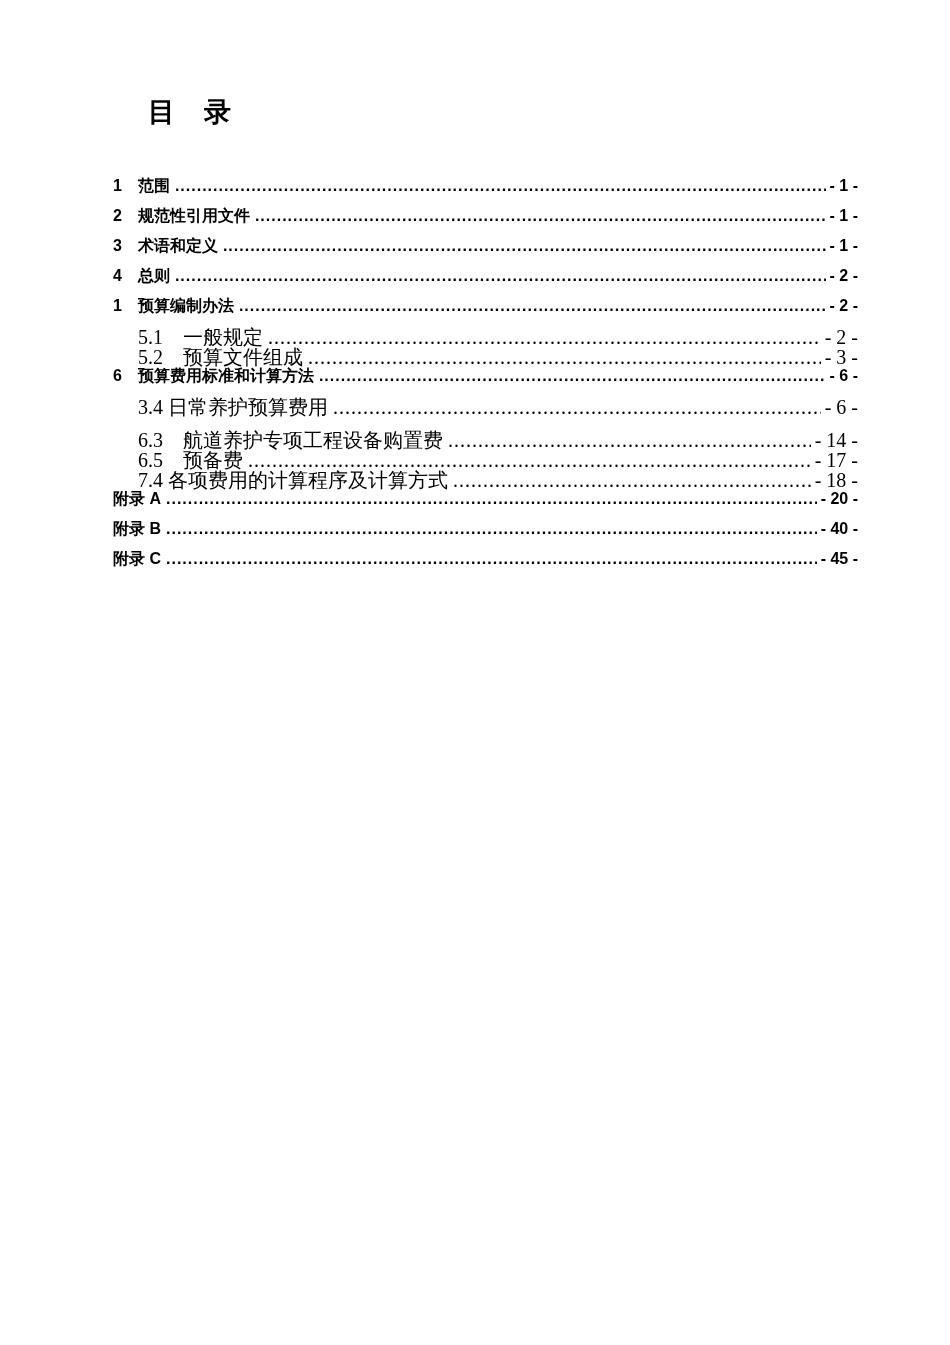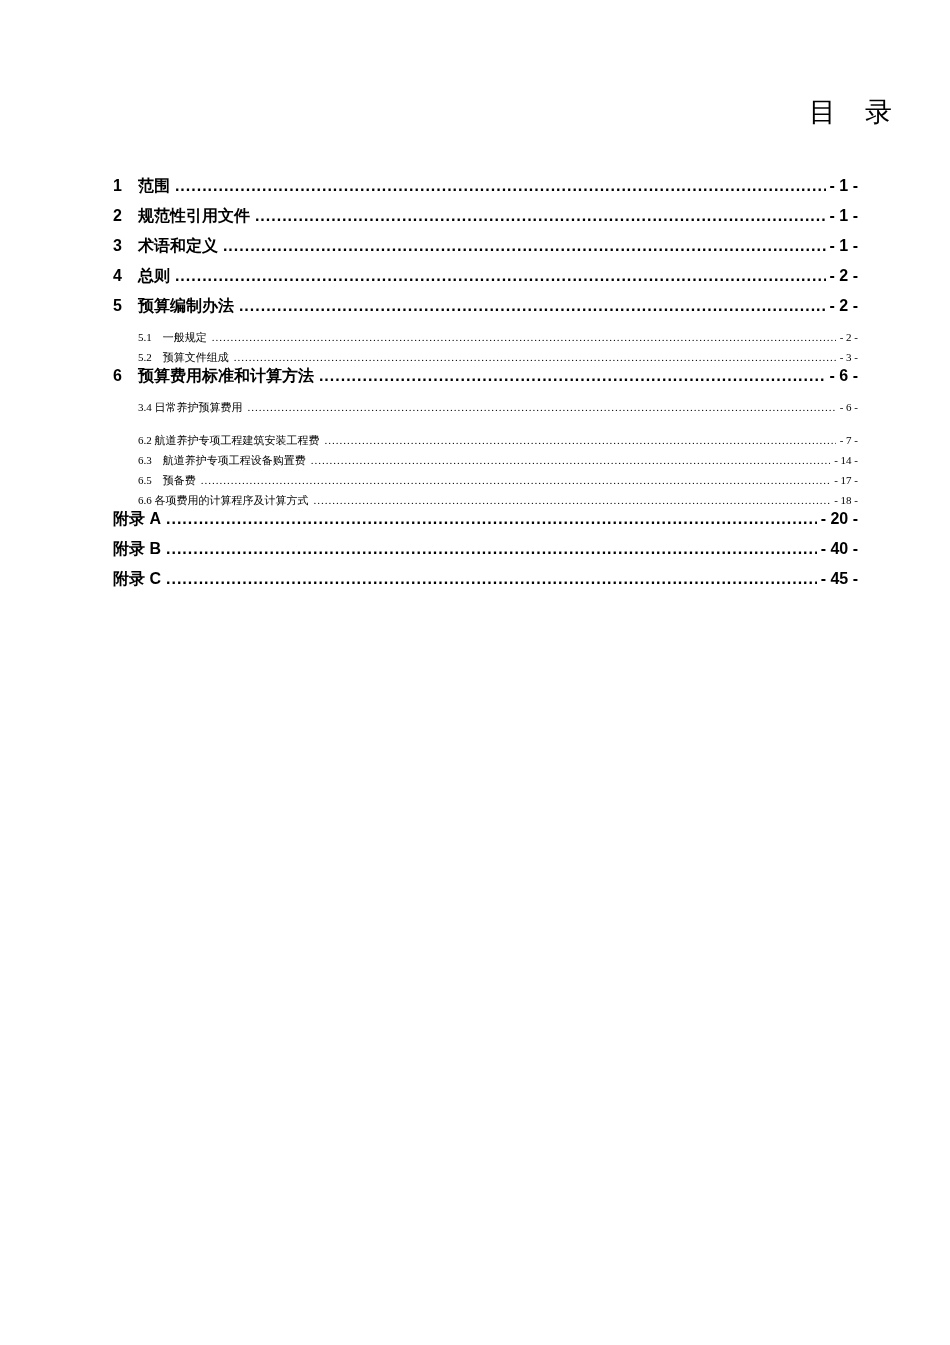--- a/index.html
+++ b/index.html
@@ -12,23 +12,23 @@
     height: 1345px;
     color: #000000;
     font-family: "Liberation Serif", "DejaVu Serif", serif;
     overflow: hidden;
   }
   .doc-page {
     padding: 95px 0 0 113px;
   }
   .doc-title {
     width: 745px;
-    text-align: right;
+    text-align: left;
     font-family: "DejaVu Serif", "Liberation Serif", serif;
-    font-weight: normal;
+    font-weight: bold;
     font-size: 27px;
     line-height: 34px;
     letter-spacing: 1px;
     transform: translateX(35px);
     margin-bottom: 48px;
     white-space: pre;
   }
   .toc-list {
     width: 745px;
   }
@@ -38,21 +38,21 @@
   .row.l1 {
     font-family: "Liberation Sans", "DejaVu Sans", sans-serif;
     font-weight: bold;
     font-size: 16px;
     line-height: 18px;
     margin-bottom: 12px;
   }
   .row.l2 {
     font-family: "Liberation Serif", "DejaVu Serif", serif;
     font-weight: normal;
-    font-size: 11px;
+    font-size: 20px;
     line-height: 20px;
     margin-bottom: 0;
     padding-left: 25px;
   }
   
   .toc-list .row:nth-child(10) { margin-top: 13px; }
   .toc-list .row:nth-child(17) { margin-top: 15px; padding-left: 44px; }
 
   .entry-text {
     white-space: pre;
@@ -94,21 +94,21 @@
         <span class="entry-text">3　术语和定义</span>
         <span class="dots"></span>
         <span class="page-num">- 1 -</span>
       </div>
       <div class="row l1">
         <span class="entry-text">4　总则</span>
         <span class="dots"></span>
         <span class="page-num">- 2 -</span>
       </div>
       <div class="row l1">
-        <span class="entry-text">5　预算编制办法</span>
+        <span class="entry-text">1　预算编制办法</span>
         <span class="dots"></span>
         <span class="page-num">- 2 -</span>
       </div>
       <div class="row l2">
         <span class="entry-text">5.1　一般规定</span>
         <span class="dots"></span>
         <span class="page-num">- 2 -</span>
       </div>
       <div class="row l2">
         <span class="entry-text">5.2　预算文件组成</span>
@@ -119,36 +119,31 @@
         <span class="entry-text">6　预算费用标准和计算方法</span>
         <span class="dots"></span>
         <span class="page-num">- 6 -</span>
       </div>
       <div class="row l2">
         <span class="entry-text">3.4 日常养护预算费用</span>
         <span class="dots"></span>
         <span class="page-num">- 6 -</span>
       </div>
       <div class="row l2">
-        <span class="entry-text">6.2 航道养护专项工程建筑安装工程费</span>
-        <span class="dots"></span>
-        <span class="page-num">- 7 -</span>
-      </div>
-      <div class="row l2">
         <span class="entry-text">6.3　航道养护专项工程设备购置费</span>
         <span class="dots"></span>
         <span class="page-num">- 14 -</span>
       </div>
       <div class="row l2">
         <span class="entry-text">6.5　预备费</span>
         <span class="dots"></span>
         <span class="page-num">- 17 -</span>
       </div>
       <div class="row l2">
-        <span class="entry-text">6.6 各项费用的计算程序及计算方式</span>
+        <span class="entry-text">7.4 各项费用的计算程序及计算方式</span>
         <span class="dots"></span>
         <span class="page-num">- 18 -</span>
       </div>
       <div class="row l1">
         <span class="entry-text">附录 A</span>
         <span class="dots"></span>
         <span class="page-num">- 20 -</span>
       </div>
       <div class="row l1">
         <span class="entry-text">附录 B</span>

